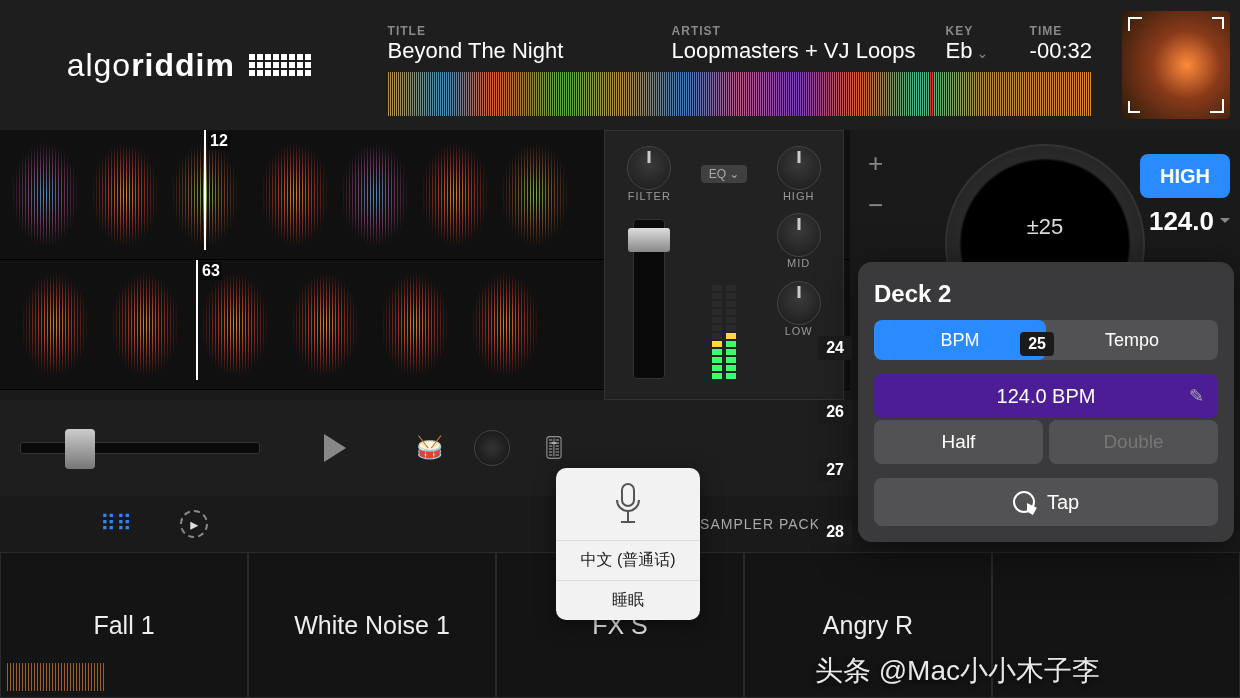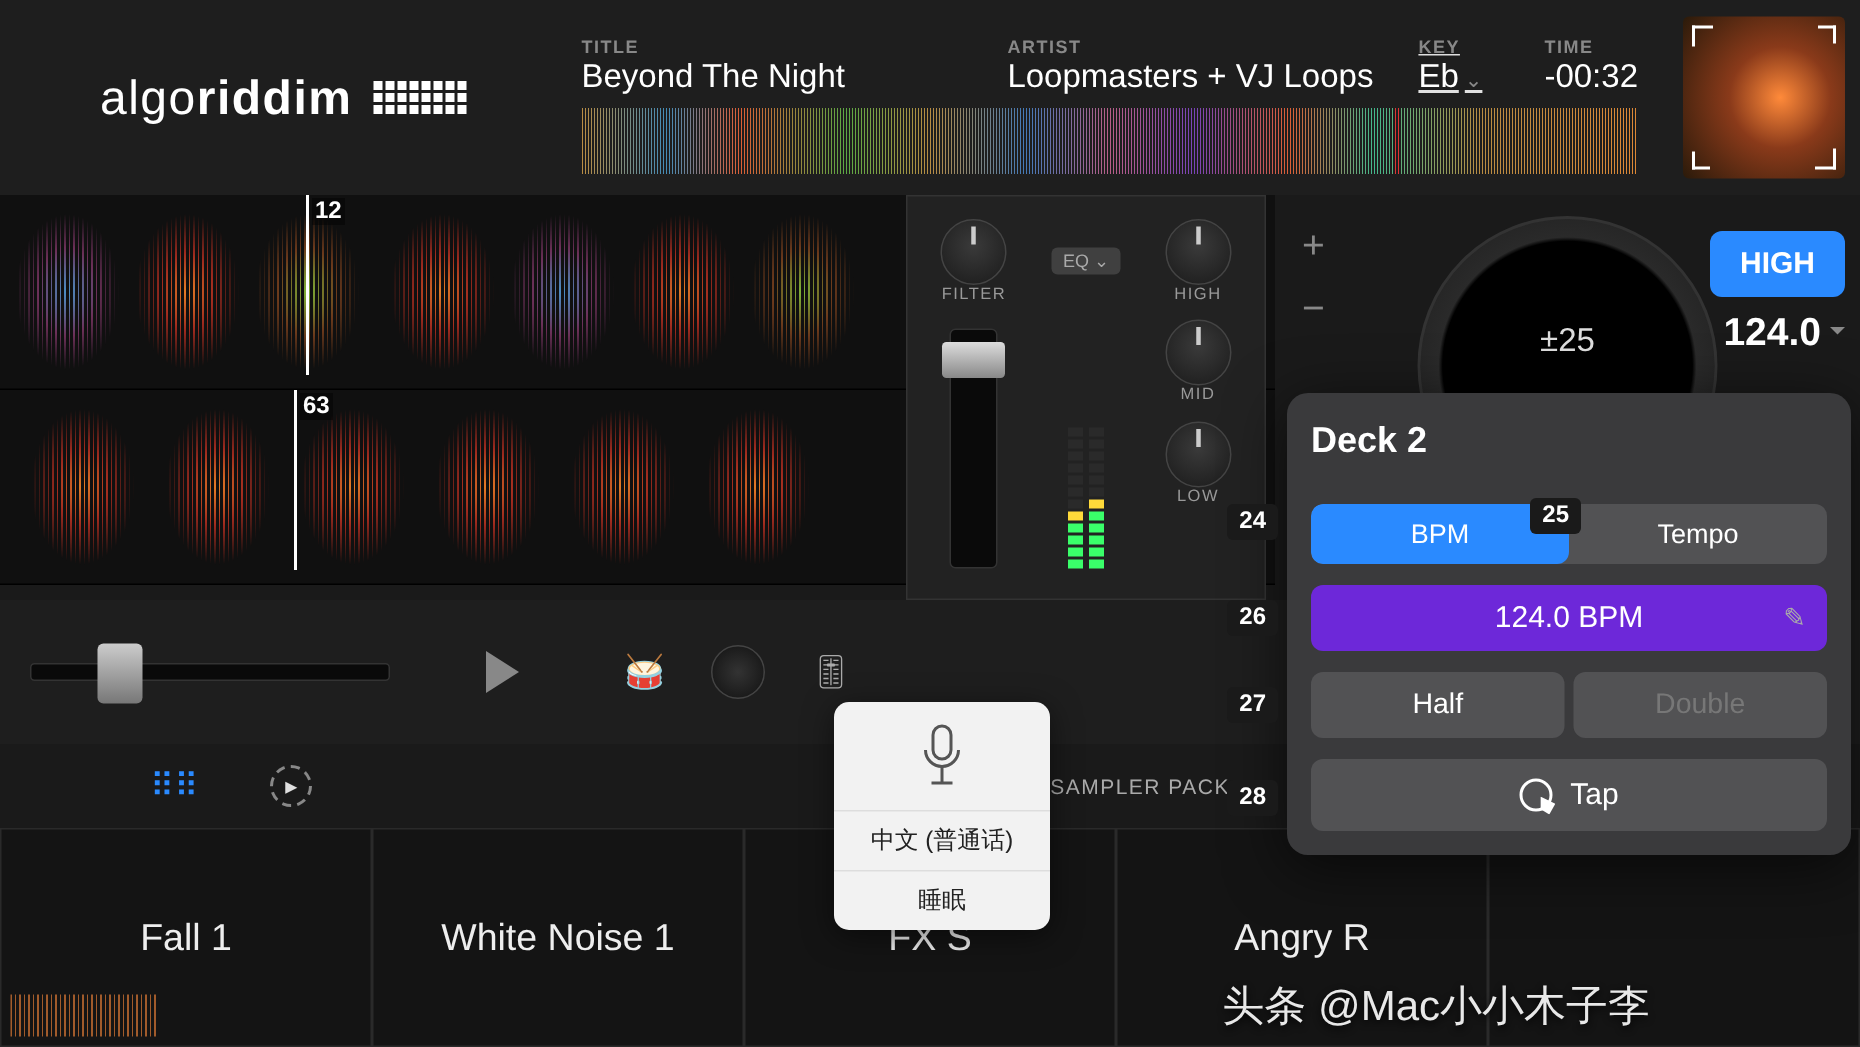--- a/index.html
+++ b/index.html
@@ -12,21 +12,21 @@
 .logo-grid { display: inline-grid; grid-template-columns: repeat(8,6px); grid-auto-rows: 6px; gap: 2px; margin-left: 14px; }
 .logo-grid span { background: #fff; width: 6px; height: 6px; }
 
 .track-info { flex: 1; padding: 10px 20px 0; }
 .info-row { display: flex; gap: 24px; margin-bottom: 4px; }
 .info-col { display: flex; flex-direction: column; }
 .info-label { font-size: 12px; color: #888; text-transform: uppercase; letter-spacing: 1px; font-weight: 600; }
 .info-value { font-size: 22px; color: #fff; font-weight: 500; white-space: nowrap; }
 .title-col { width: 260px; }
 .artist-col { width: 250px; }
-.key-col { width: 60px; text-decoration: underline; }
+.key-col { width: 60px; }
 .key-chev { color: #888; font-size: 14px; margin-left: 4px; }
 
 .mini-wave { height: 44px; margin-top: 8px; background: linear-gradient(90deg, #d4a04a 0%, #4aa0d4 8%, #ff6a3a 15%, #66c24a 25%, #d4a04a 33%, #4a8ad4 42%, #d46a9a 50%, #8a4ad4 58%, #ff6a3a 67%, #4ad4a0 75%, #d4a04a 85%, #ff9a3a 100%); opacity: .85; position: relative; mask: repeating-linear-gradient(90deg, #000 0 1px, transparent 1px 2px); }
 .mini-wave::after { content:""; position:absolute; left:77%; top:-4px; bottom:-4px; width:3px; background:#ff3a3a; }
 
 .artwork { width: 108px; height: 108px; background: radial-gradient(circle at 60% 50%, #ff8a3a 0%, #8a3a1a 40%, #2a1a0a 100%); border-radius: 4px; margin-left: 10px; position: relative; flex-shrink:0; }
 .artwork-corners { position:absolute; inset:6px; }
 .artwork-corners::before, .artwork-corners::after { content:""; position:absolute; width:12px; height:12px; border:2px solid #fff; }
 .artwork-corners::before { top:0; left:0; border-right:0; border-bottom:0; }
 .artwork-corners::after { bottom:0; right:0; border-left:0; border-top:0; }
@@ -88,25 +88,25 @@
 .tab-auto { width:28px; height:28px; border:2px dashed #888; border-radius:50%; display:flex; align-items:center; justify-content:center; }
 .sampler-lbl { position:absolute; right:420px; font-size:14px; color:#aaa; letter-spacing:1px; }
 
 .sampler { position:absolute; left:0; top:552px; right:0; bottom:0; background:#141414; display:grid; grid-template-columns:repeat(5,1fr); }
 .pad { border:1px solid #2a2a2a; display:flex; align-items:center; justify-content:center; font-size:25px; color:#eee; position:relative; }
 .pad-wave { position:absolute; left:6px; bottom:6px; right:6px; height:28px; background:repeating-linear-gradient(90deg,#ff8a3a 0 1px,transparent 1px 3px); opacity:.6; }
 
 
 .popover { position:absolute; right:6px; top:262px; width:376px; background:#3a3a3c; border-radius:14px; padding:18px 16px 16px; box-shadow:0 8px 40px rgba(0,0,0,.6); z-index:50; }
 .popover::before { content:""; position:absolute; top:-10px; right:36px; border:10px solid transparent; border-bottom-color:#3a3a3c; }
-.pop-title { font-size:24px; font-weight:700; color:#fff; margin-bottom:28px; }
+.pop-title { font-size:24px; font-weight:700; color:#fff; margin-bottom:12px; }
 .seg { display:flex; background:#525254; border-radius:8px; height:40px; overflow:hidden; margin-bottom:14px; position:relative; }
 .seg-btn { flex:1; display:flex; align-items:center; justify-content:center; font-size:18px; color:#fff; }
 .seg-btn.active { background:#2a8aff; border-radius:8px; }
-.pop-field { background:#6d28d9; border-radius:8px; height:44px; display:flex; align-items:center; justify-content:center; font-size:20px; color:#fff; margin-bottom:14px; position:relative; }
+.pop-field { background:#4c1d95; border-radius:8px; height:44px; display:flex; align-items:center; justify-content:center; font-size:20px; color:#fff; margin-bottom:2px; position:relative; }
 .pop-field .pencil { position:absolute; right:14px; color:#aaa; }
 .pop-row { display:flex; gap:6px; margin-bottom:14px; }
 .pop-half { flex:1; background:#525254; border-radius:8px; height:44px; display:flex; align-items:center; justify-content:center; font-size:19px; color:#fff; }
 .pop-half.dis { color:#777; }
 .tap-btn { background:#525254; border-radius:8px; height:48px; display:flex; align-items:center; justify-content:center; gap:12px; font-size:20px; color:#fff; }
 .tap-ico { width:22px; height:22px; border:2px solid #fff; border-radius:50%; position:relative; }
 .tap-ico::after { content:""; position:absolute; right:-4px; bottom:-4px; width:10px; height:12px; background:#fff; clip-path:polygon(0 0,100% 40%,60% 100%,0 70%); }
 .num-badge { position:absolute; background:#1a1a1a; color:#fff; font-size:16px; font-weight:600; padding:3px 8px; border-radius:4px; z-index:60; }
 
 

